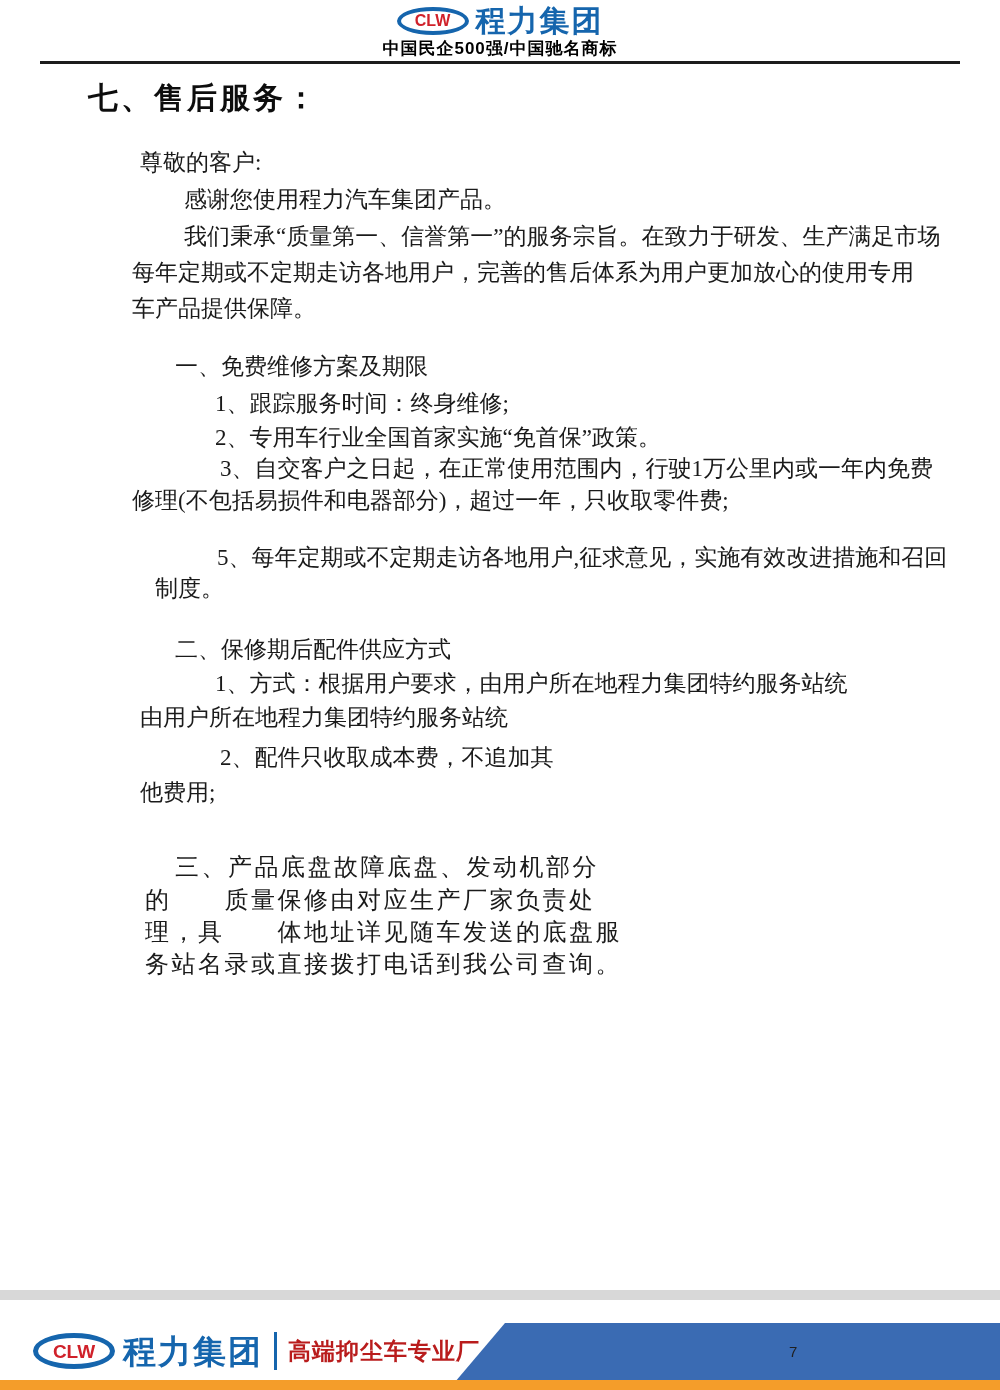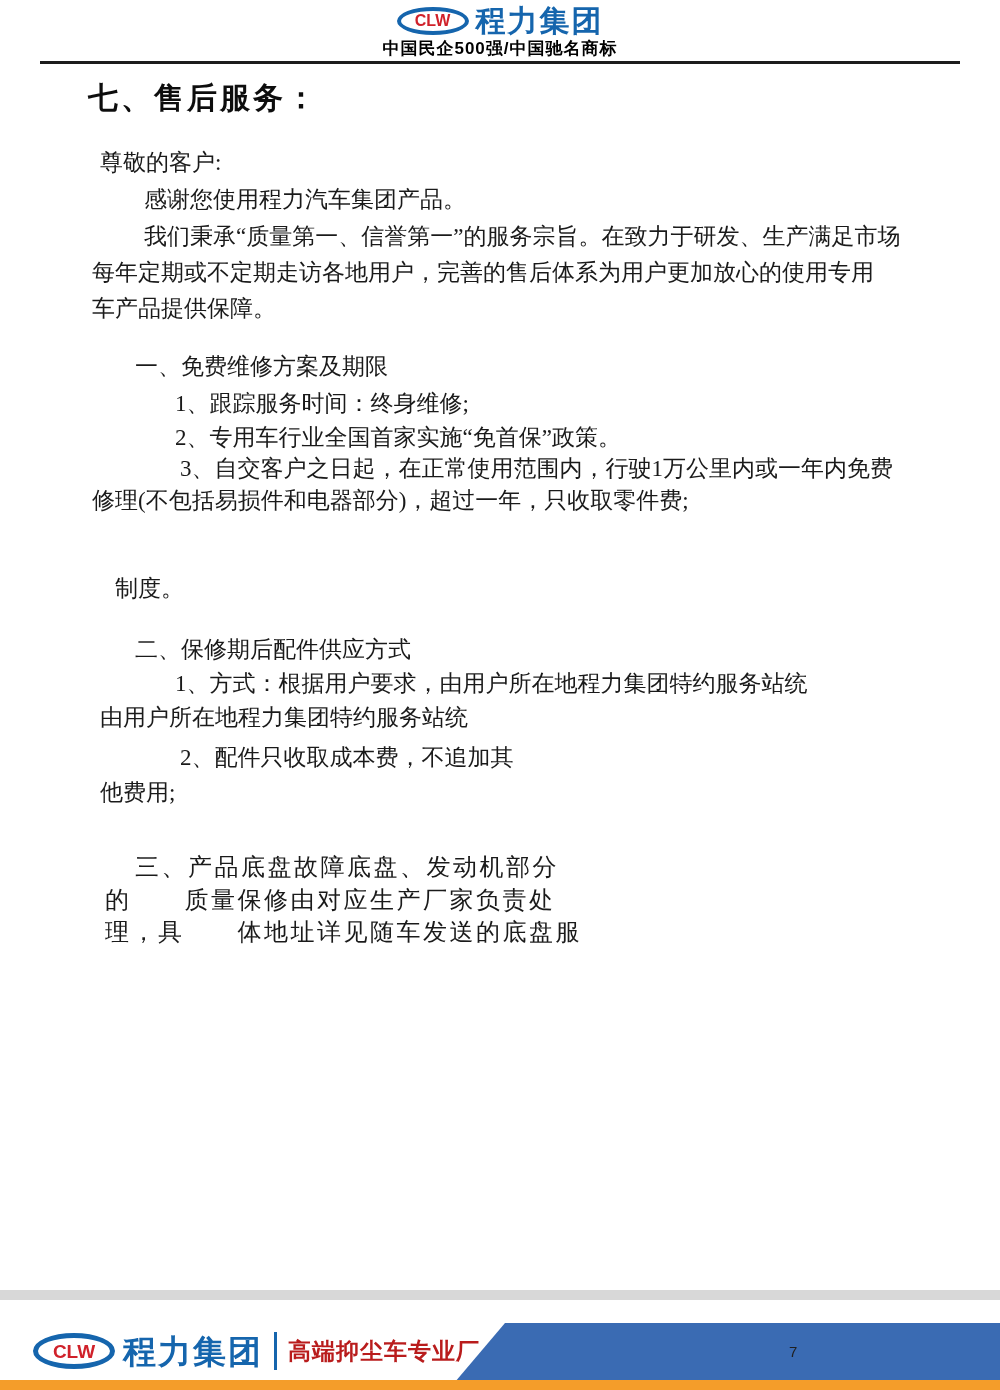--- a/index.html
+++ b/index.html
@@ -21,21 +21,21 @@
             font-weight:800;font-size:17px;letter-spacing:1px;}
   .hdr-rule{position:absolute;top:61px;left:40px;right:40px;height:3px;background:#1c1c1c;}
 
   
   .doc-title{position:absolute;left:88px;top:78px;margin:0;
             font-family:"Liberation Sans","DejaVu Sans",sans-serif;
             font-weight:900;font-size:30px;letter-spacing:3px;color:#0d0d0d;}
 
   
   #body-text{position:absolute;left:0;top:0;width:100%;height:100%;}
-  .line{position:absolute;font-size:23px;line-height:34px;white-space:pre;color:#1a1a1a;}
+  .line{position:absolute;font-size:23px;line-height:34px;white-space:pre;color:#1a1a1a;margin-left:40px;}
   .line.sp{letter-spacing:2.5px;font-size:24px;}
 
   
   .foot-stripe{position:absolute;left:0;top:1290px;width:100%;height:10px;background:#D8D8D8;}
   .foot-logo{position:absolute;left:33px;top:1332px;display:flex;align-items:center;}
   .foot-logo .clw-oval{width:82px;height:36px;border-width:5px;}
   .foot-logo .clw-letters{font-size:19px;}
   .foot-brand{color:#1565AD;font-family:"Liberation Sans","DejaVu Sans",sans-serif;
             font-weight:800;font-size:33px;line-height:1;letter-spacing:2px;margin-left:8px;}
   .foot-divider{width:3px;height:38px;background:#1565AD;margin:0 11px;}
@@ -67,29 +67,31 @@
       <div class="line" style="left: 100px; top: 146px;">尊敬的客户:</div>
       <div class="line" style="left: 144px; top: 183px;">感谢您使用程力汽车集团产品。</div>
       <div class="line" style="left: 144px; top: 220px;">我们秉承“质量第一、信誉第一”的服务宗旨。在致力于研发、生产满足市场</div>
       <div class="line" style="left: 92px; top: 256px;">每年定期或不定期走访各地用户，完善的售后体系为用户更加放心的使用专用</div>
       <div class="line" style="left: 92px; top: 292px;">车产品提供保障。</div>
       <div class="line" style="left: 135px; top: 350px;">一、免费维修方案及期限</div>
       <div class="line" style="left: 175px; top: 387px;">1、跟踪服务时间：终身维修;</div>
       <div class="line" style="left: 175px; top: 421px;">2、专用车行业全国首家实施“免首保”政策。</div>
       <div class="line" style="left: 180px; top: 452px;">3、自交客户之日起，在正常使用范围内，行驶1万公里内或一年内免费</div>
       <div class="line" style="left: 92px; top: 484px;">修理(不包括易损件和电器部分)，超过一年，只收取零件费;</div>
+      <div class="line" style="left: 177px; top: 541px;">5、每年定期或不定期走访各地用户,征求意见，实施有效改进措施和召回</div>
       <div class="line" style="left: 115px; top: 572px;">制度。</div>
       <div class="line" style="left: 135px; top: 633px;">二、保修期后配件供应方式</div>
       <div class="line" style="left: 175px; top: 667px;">1、方式：根据用户要求，由用户所在地程力集团特约服务站统</div>
       <div class="line" style="left: 100px; top: 701px;">由用户所在地程力集团特约服务站统</div>
       <div class="line" style="left: 180px; top: 741px;">2、配件只收取成本费，不追加其</div>
       <div class="line" style="left: 100px; top: 776px;">他费用;</div>
       <div class="line sp" style="left: 135px; top: 850px;">三、产品底盘故障底盘、发动机部分</div>
       <div class="line sp" style="left: 105px; top: 883px;">的　　质量保修由对应生产厂家负责处</div>
       <div class="line sp" style="left: 105px; top: 915px;">理，具　　体地址详见随车发送的底盘服</div>
+      <div class="line sp" style="left: 105px; top: 947px;">务站名录或直接拨打电话到我公司查询。</div>
     </div>
 
   <div class="foot-stripe"></div>
 
   <div class="foot-logo">
     <span class="clw-oval">
       <span class="clw-letters">CLW</span>
     </span>
     <span class="foot-brand">程力集团</span>
     <span class="foot-divider"></span>

